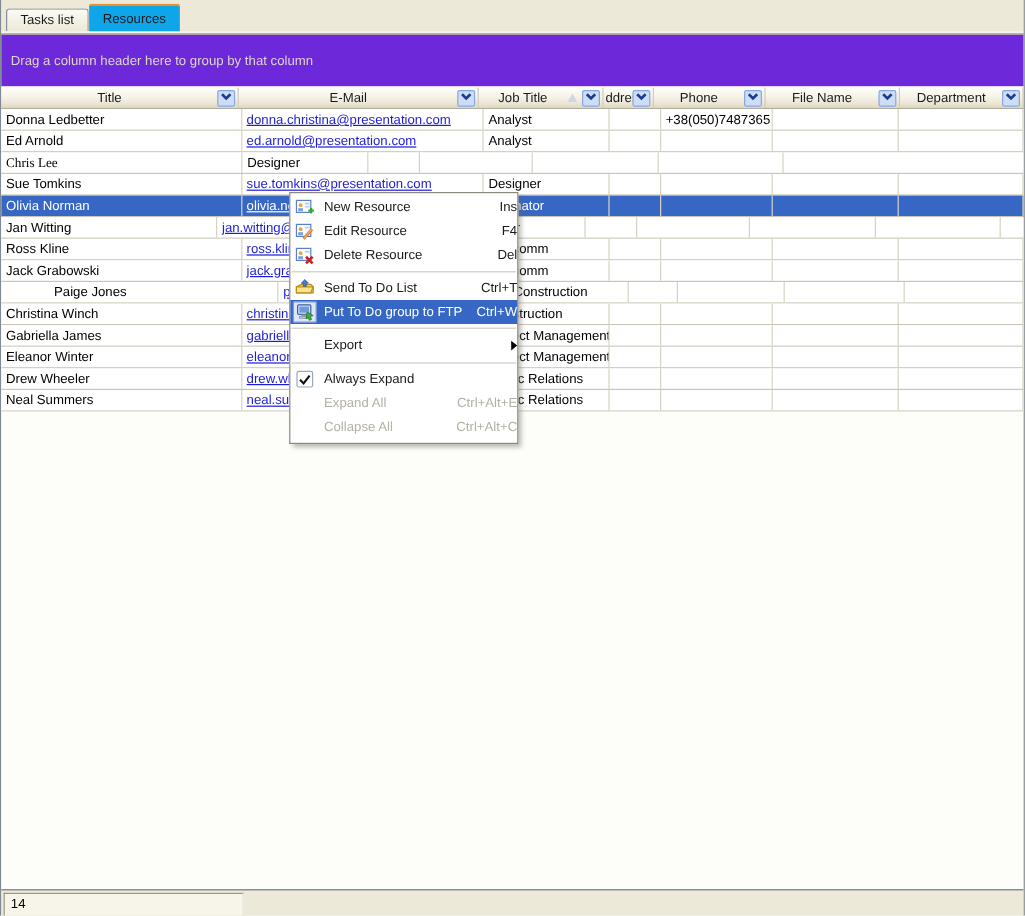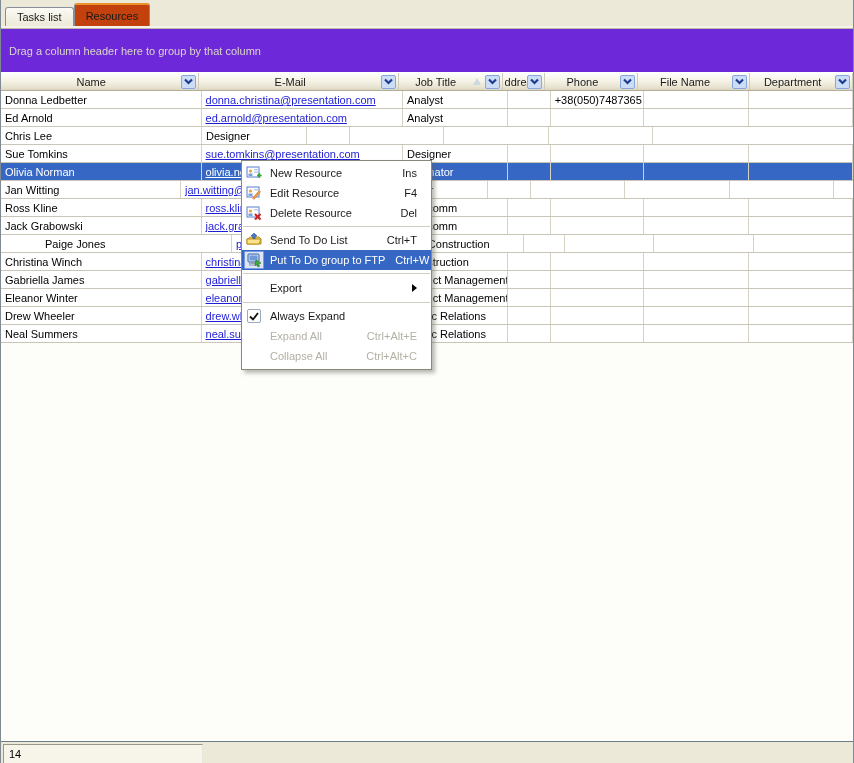--- a/index.html
+++ b/index.html
@@ -5,21 +5,21 @@
   * { margin:0; padding:0; box-sizing:border-box; }
   html,body { width:854px; height:763px; font-family:"Liberation Sans", sans-serif; }
   .window { position:relative; width:854px; height:763px; background:#ece9d8;
             border-left:1px solid #808a93; border-right:1px solid #808a93; overflow:hidden; }
 
   
   .tabstrip { height:26px; background:#ece9d8; display:flex; align-items:flex-end; padding-left:4px; }
   .tab { font-size:11px; color:#1a1a1a; padding:0 11px; display:flex; align-items:center;
          border:1px solid #888f98; border-bottom:none; border-radius:3px 3px 0 0; cursor:default; }
   .tab.inactive { height:19px; background:linear-gradient(#fbfaf5,#ece9d8); margin-bottom:0; }
-  .tab.active { height:23px; background:#c2410c; border-top:2px solid #e8912d; position:relative; z-index:2; }
+  .tab.active { height:23px; background:#0ea5e9; border-top:2px solid #e8912d; position:relative; z-index:2; }
   .tabline { height:2px; background:#f5f3ea; }
 
   
   .group-panel { height:44px; background:#6d28d9; border-top:1px solid #beb8a9;
                  display:flex; align-items:center; padding-left:8px; }
   .group-panel span { font-size:11px; color:#dbd7c9; }
 
   
   .grid-header { display:flex; height:19px;
         background:linear-gradient(to bottom,#fefefb 0%,#f6f3e7 45%,#eae5d3 80%,#dcd6c0 100%);
@@ -46,21 +46,21 @@
   
   .statusbar { height:26px; background:#ece9d8; border-top:1px solid #6f7b85; position:relative; }
   .status-field { position:absolute; left:2px; top:2px; width:200px; height:21px; background:#f7f5ea;
                   border:1px solid; border-color:#9a9789 #e8e6da #e8e6da #9a9789;
                   font-size:11px; color:#000; padding:3px 0 0 5px; }
   .bottom-strip { height:6px; background:#8ba3b5; }
 
   
   .menu { position:absolute; left:240px; top:160px; width:191px; background:#ffffff;
           border:1px solid #8a8878; box-shadow:3px 3px 4px rgba(100,100,90,.45); padding:2px 0 3px 0; z-index:10; }
-  .mitem { height:20px; display:flex; align-items:center; padding:0 14px 0 2px; font-size:11px; color:#1a1a1a; cursor:default; }
+  .mitem { height:20px; display:flex; align-items:center; padding:0 0 0 2px; font-size:11px; color:#1a1a1a; cursor:default; }
   .mitem .micon { width:20px; height:18px; flex:0 0 20px; display:flex; align-items:center; justify-content:center; }
   .mitem .mlabel { margin-left:6px; white-space:nowrap; }
   .mitem .mshortcut { margin-left:auto; padding-left:10px; white-space:nowrap; }
   .mitem.highlighted { background:#3667c5; color:#ffffff; }
   .mitem.highlighted .micon { background:#dce6f8; border:1px solid #7a9ae0; border-radius:1px; }
   .mitem.disabled, .mitem.disabled .mshortcut { color:#b3b0a4; }
   .mitem.export { height:22px; }
   .msep { border-top:1px solid #d0cdc0; margin:3px 1px; }
   .subarrow { margin-left:auto; width:0; height:0; border-top:4px solid transparent;
               border-bottom:4px solid transparent; border-left:5px solid #000; }
@@ -78,21 +78,21 @@
   </div>
   <div class="tabline"></div>
 
   <div class="group-panel">
     <span>Drag a column header here to group by that column</span>
   </div>
 
   <div class="grid-header" id="grid-header">
       <div class="hcell" style="width: 201px;">
         <div class="hspacer"></div>
-        <span class="hlabel">Name</span>
+        <span class="hlabel">Title</span>
         <div class="hspacer"></div>
         <div class="hbtn">
           <span><svg width="11" height="9" viewBox="0 0 11 9">
               <polyline points="2,2.5 5.5,6 9,2.5" fill="none" stroke="#1b3c8f" stroke-width="2.2"></polyline>
             </svg></span>
         </div>
       </div>
       <div class="hcell" style="width: 202px;">
         <div class="hspacer"></div>
         <span class="hlabel">E-Mail</span>
@@ -168,21 +168,21 @@
       <div class="grow">
         <div class="gcell" style="width: 201px;">Ed Arnold</div>
         <div class="gcell" style="width: 202px;"><a>ed.arnold@presentation.com</a></div>
         <div class="gcell" style="width: 105px;">Analyst</div>
         <div class="gcell" style="width: 43px;"></div>
         <div class="gcell" style="width: 94px;"></div>
         <div class="gcell" style="width: 105px;"></div>
         <div class="gcell" style="width: 104px;"></div>
       </div>
       <div class="grow">
-        <div class="gcell" style="width: 201px;">Chris Lee</div>
+        <div class="gcell" style="width: 201px; font-family: Liberation Serif, serif;">Chris Lee</div>
         <div class="gcell" style="width: 105px;">Designer</div>
         <div class="gcell" style="width: 43px;"></div>
         <div class="gcell" style="width: 94px;"></div>
         <div class="gcell" style="width: 105px;"></div>
         <div class="gcell" style="width: 104px;"></div>
       </div>
       <div class="grow">
         <div class="gcell" style="width: 201px;">Sue Tomkins</div>
         <div class="gcell" style="width: 202px;"><a>sue.tomkins@presentation.com</a></div>
         <div class="gcell" style="width: 105px;">Designer</div>

